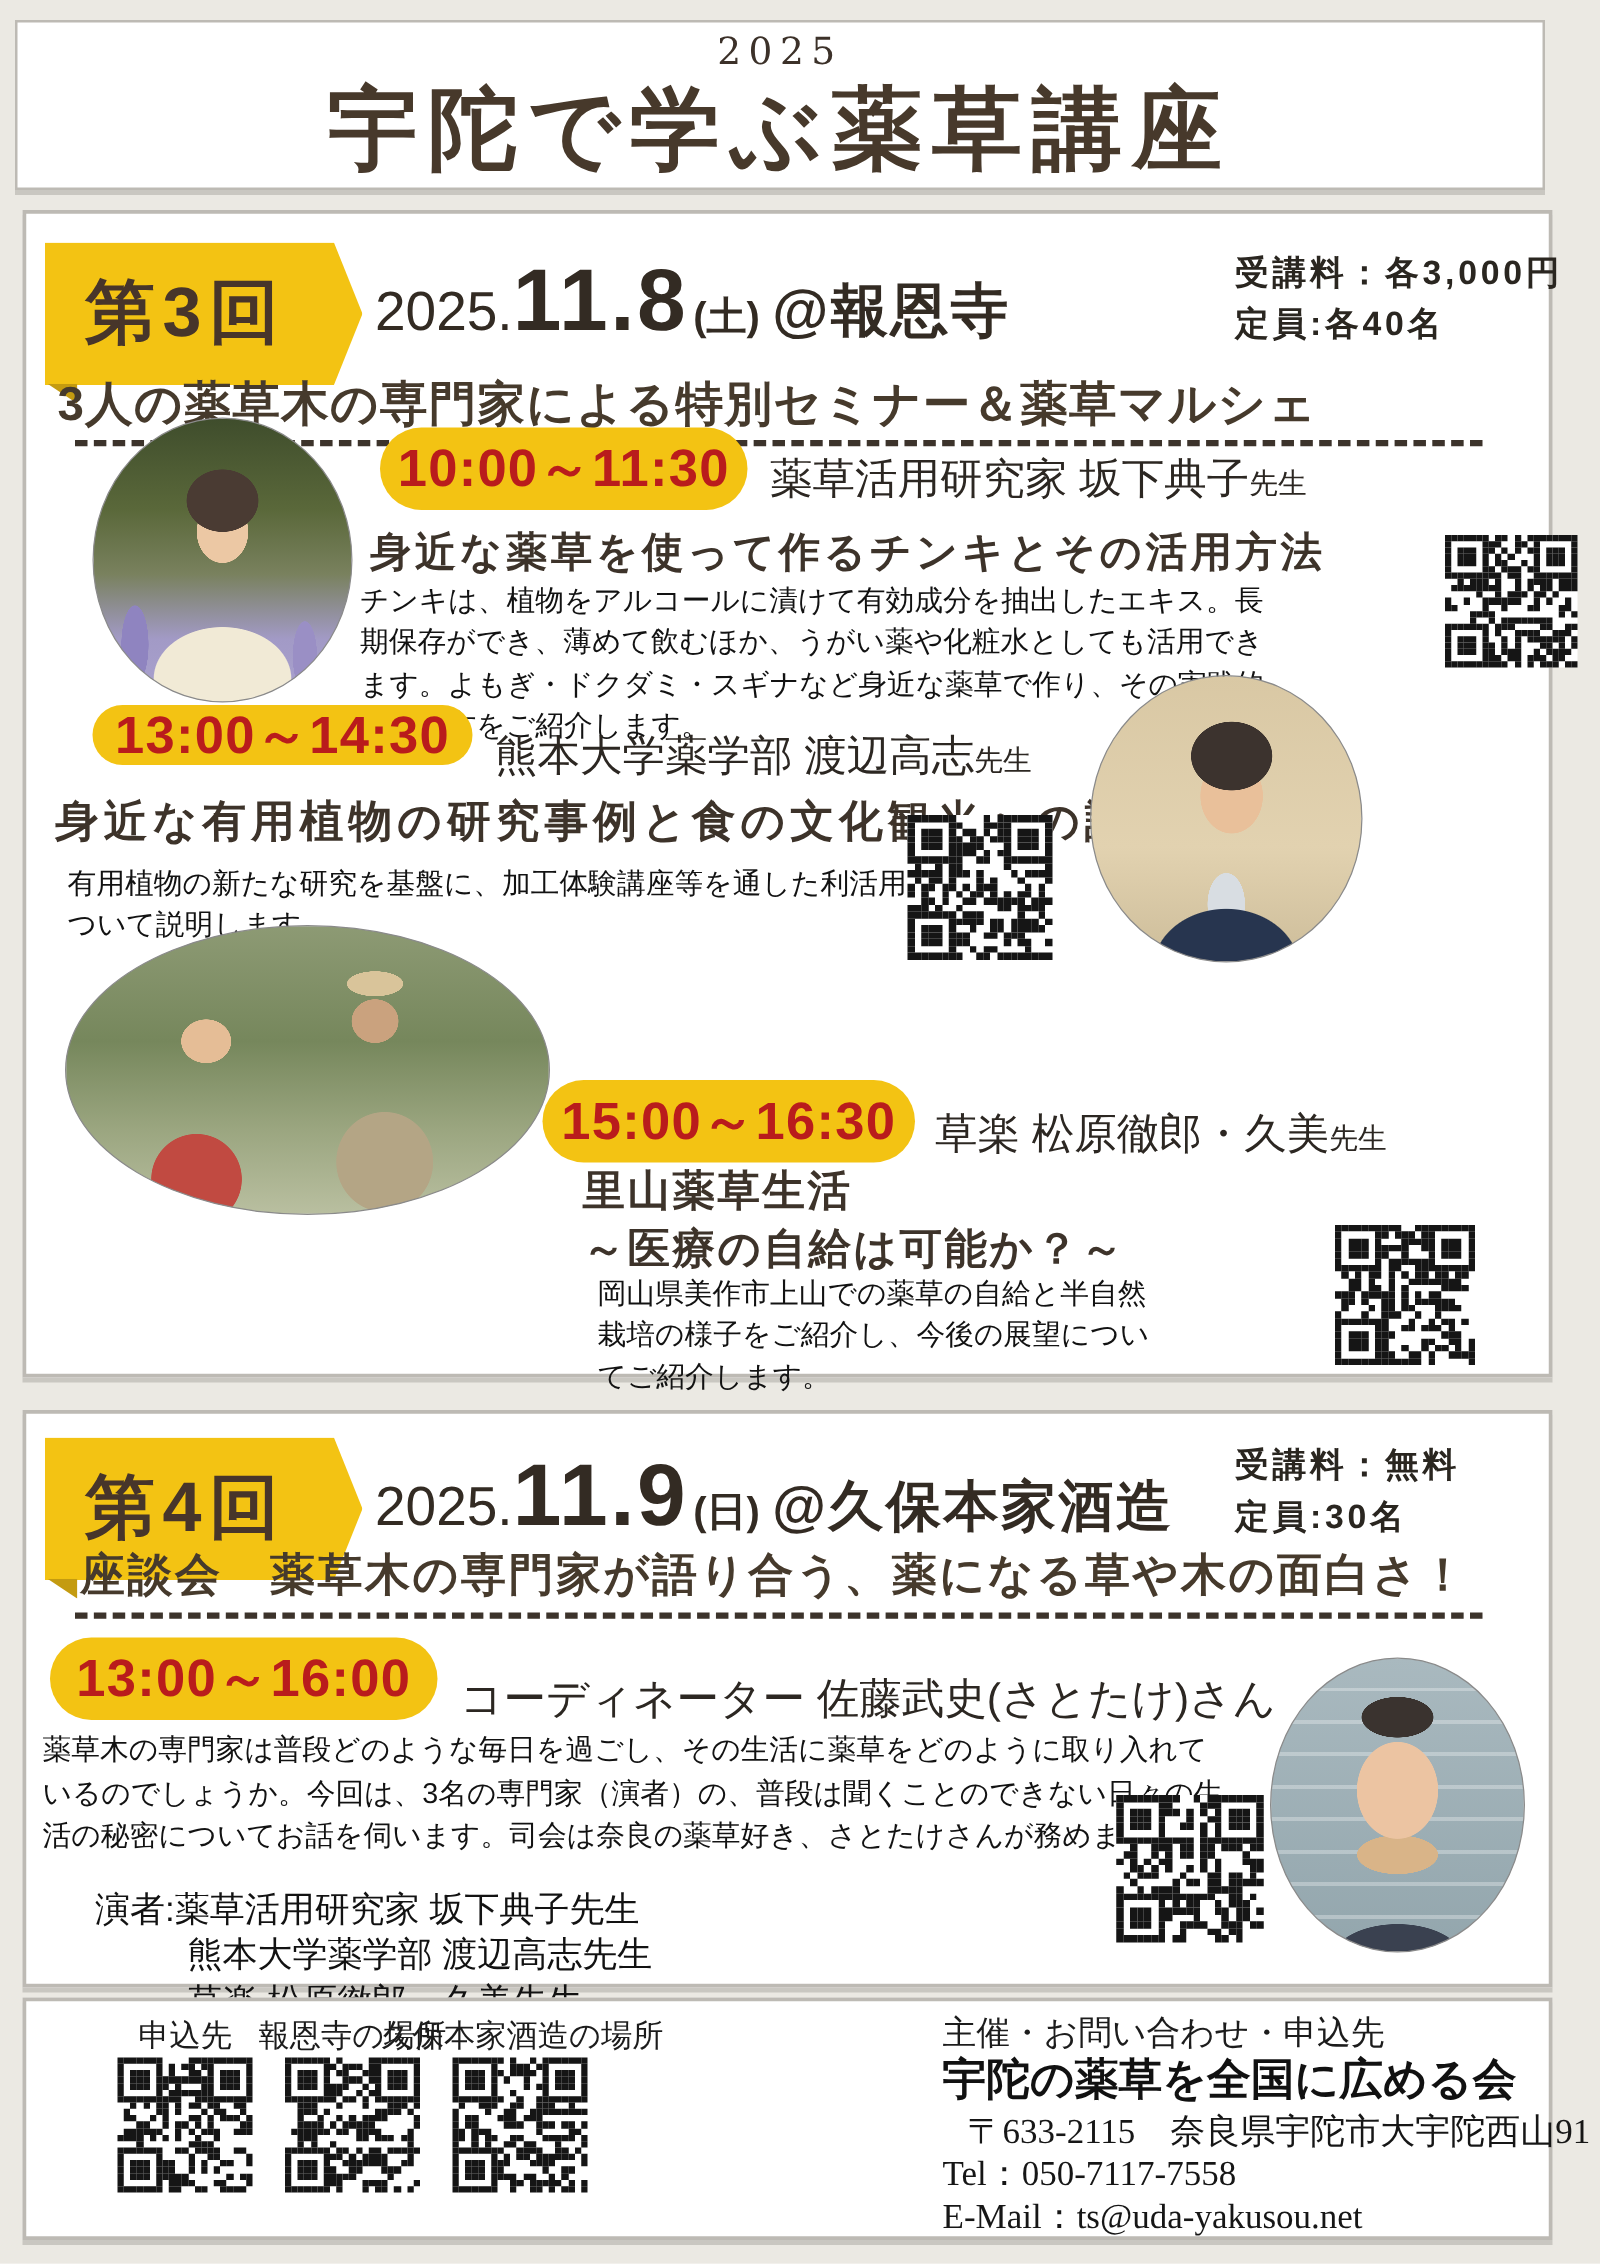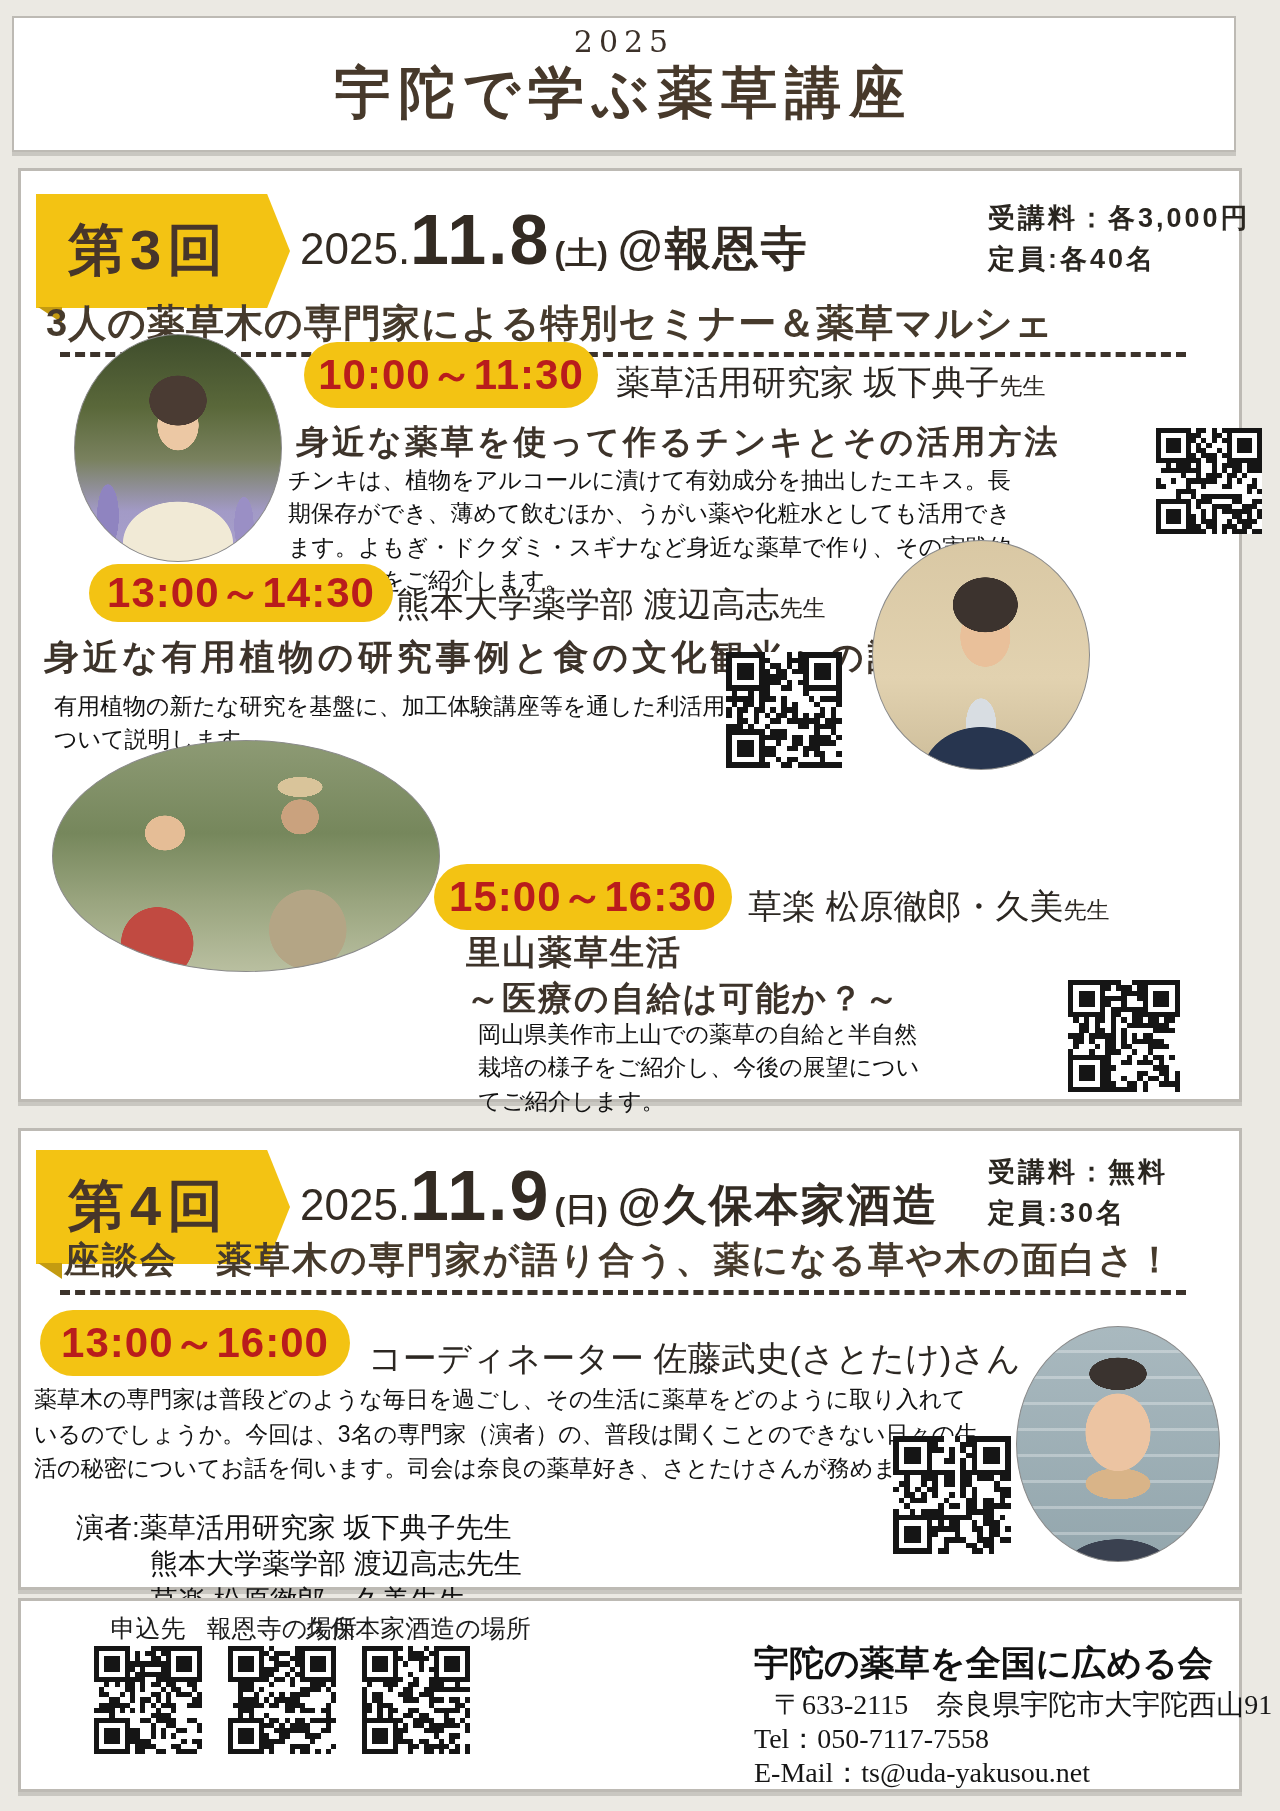--- a/index.html
+++ b/index.html
@@ -1,21 +1,21 @@
 <!DOCTYPE html>
 <html><head>
 <meta charset="utf-8">
 <style>
   html,body{margin:0;padding:0;}
   body{font-family:"Liberation Sans",sans-serif;}
   .page{position:relative;width:1280px;height:1811px;background:#ebe9e3;overflow:hidden;}
   .panel{position:absolute;background:#ffffff;border:3px solid #bdbab4;box-shadow:0 4px 0 rgba(160,157,150,.45);box-sizing:border-box;}
   .hdr-panel{left:12px;top:16px;width:1224px;height:136px;border-width:2px;}
   .year{position:absolute;left:0;right:0;top:6px;text-align:center;font-family:"DejaVu Serif","Liberation Serif",serif;font-size:30px;letter-spacing:6px;color:#3c3129;}
-  .main-title{position:absolute;left:0;right:0;top:38px;text-align:center;font-family:"DejaVu Serif","Liberation Serif",serif;font-weight:700;font-size:56px;letter-spacing:8px;color:#47392b;white-space:nowrap;}
+  .main-title{position:absolute;left:0;right:0;top:38px;text-align:center;font-family:"DejaVu Serif","Liberation Serif",serif;font-weight:700;font-size:72px;letter-spacing:8px;color:#47392b;white-space:nowrap;}
   .badge{position:absolute;background:#f3c313;color:#47352a;font-weight:700;font-size:56px;letter-spacing:6px;display:flex;align-items:center;padding-left:32px;box-sizing:border-box;clip-path:polygon(0 0,91% 0,100% 50%,91% 100%,0 100%);}
   .fold{position:absolute;width:24px;height:16px;background:#c49b10;clip-path:polygon(0 0,100% 0,100% 100%);}
   .daterow{position:absolute;display:flex;align-items:baseline;color:#332b23;white-space:nowrap;}
   .d-pre{font-size:44px;font-weight:400;}
   .d-big{font-size:70px;font-weight:700;letter-spacing:2px;}
   .d-day{font-size:32px;font-weight:700;margin-left:4px;}
   .d-venue{font-size:46px;font-weight:700;margin-left:10px;letter-spacing:2px;}
   .fees{position:absolute;font-size:27px;font-weight:700;color:#2a2620;letter-spacing:3px;line-height:1.5;white-space:nowrap;}
   .subtitle{position:absolute;font-size:37px;font-weight:700;color:#463a2c;letter-spacing:1px;white-space:nowrap;}
   .dash{position:absolute;border-top:5px dashed #3c332b;height:0;}
@@ -533,21 +533,21 @@
       <i class="d"></i>
       <i></i>
       <i class="d"></i>
       <i class="d"></i>
       <i class="d"></i>
       <i></i>
       <i class="d"></i>
       <i class="d"></i>
     </div>
 
-  <div class="pill" style="left:89px;top:564px;width:304px;height:58px;">13:00～14:30</div>
+  <div class="pill" style="left:74px;top:564px;width:304px;height:48px;">13:00～14:30</div>
   <div class="speaker" style="left:396px;top:582px;">
     <span>熊本大学薬学部 渡辺高志</span><span class="hon">先生</span>
   </div>
   <div class="talk-title" style="left:44px;top:634px;font-size:35px;letter-spacing:4px;">身近な有用植物の研究事例と食の文化観光への誘い</div>
   <div class="desc" style="left:54px;top:690px;width:712px;">有用植物の新たな研究を基盤に、加工体験講座等を通した利活用について説明します。</div>
   <div class="qr" style="left:726px;top:652px;width:116px;height:116px;">
       <i class="d"></i>
       <i class="d"></i>
       <i class="d"></i>
       <i class="d"></i>
@@ -3237,18 +3237,19 @@
       <i class="d"></i>
       <i class="d"></i>
       <i></i>
       <i class="d"></i>
       <i></i>
       <i class="d"></i>
       <i class="d"></i>
       <i></i>
       <i class="d"></i>
     </div>
+  <div class="contact-small" style="left:754px;top:1608px;">主催・お問い合わせ・申込先</div>
   <div class="contact-org" style="left:754px;top:1640px;">宇陀の薬草を全国に広める会</div>
   <div class="contact-line" style="left:754px;top:1686px;margin-left:20px;">〒633-2115　奈良県宇陀市大宇陀西山91</div>
   <div class="contact-line" style="left:754px;top:1720px;">Tel：050-7117-7558</div>
   <div class="contact-line" style="left:754px;top:1754px;">E-Mail：ts@uda-yakusou.net</div>
 
 </div>
 
 </body></html>

